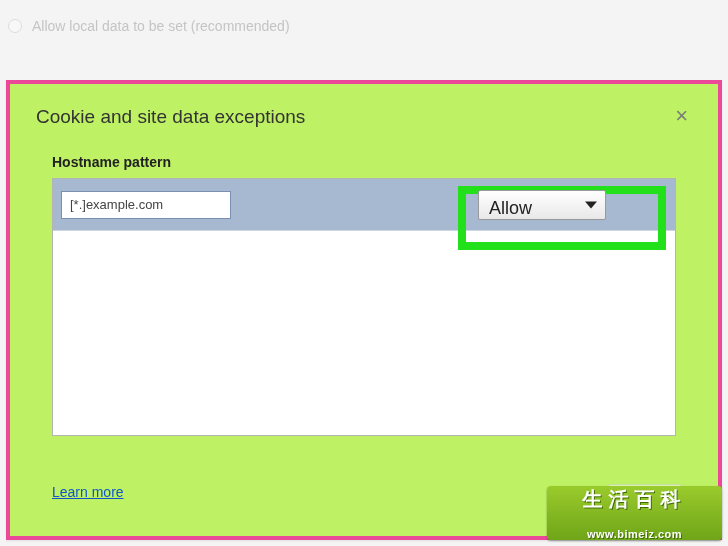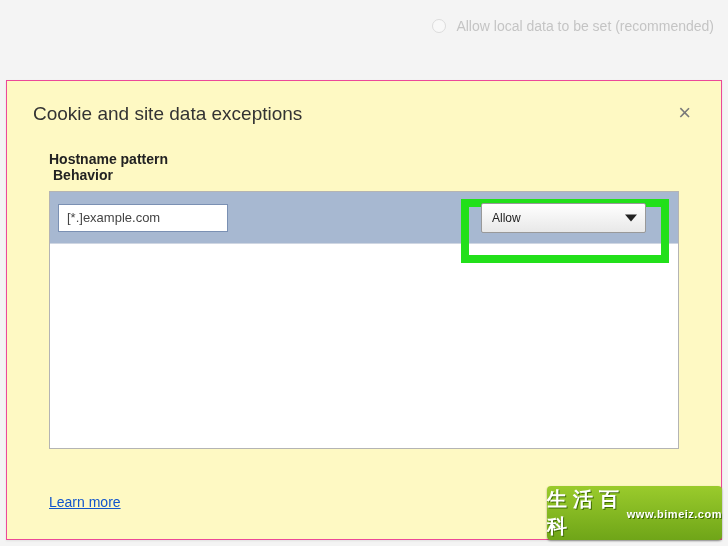--- a/index.html
+++ b/index.html
@@ -14,21 +14,20 @@
   .bg-options {
     padding: 12px 0 0 0;
     color: #888;
     font-size: 14px;
   }
   .bg-row {
     display: flex;
     align-items: center;
     padding: 6px 14px;
     gap: 10px;
-    justify-content: flex-end;
   }
   .radio-outer {
     width: 14px;
     height: 14px;
     border: 1px solid #bbb;
     border-radius: 50%;
     background: #fbfbfb;
     flex: 0 0 auto;
     margin-left: -6px;
   }
@@ -36,22 +35,22 @@
     position: absolute;
     inset: 0;
     background: rgba(245,245,245,0.55);
   }
   .modal {
     position: absolute;
     left: 6px;
     right: 6px;
     top: 80px;
     bottom: 6px;
-    background: #fef9c3;
-    border: 1px solid #ec4899;
+    background: #bef264;
+    border: 4px solid #ec4899;
     box-shadow: 0 1px 2px rgba(0,0,0,0.08);
   }
   .modal-header {
     padding: 22px 26px 18px 26px;
     display: flex;
     align-items: flex-start;
   }
   .modal-title {
     font-size: 19px;
     color: #333;
@@ -113,50 +112,50 @@
     position: absolute;
     border: 8px solid #22e01a;
     left: -24px;
     top: -4px;
     width: 208px;
     height: 64px;
     pointer-events: none;
   }
   .select {
     position: relative;
-    width: 165px;
+    width: 128px;
     height: 30px;
     border: 1px solid #999;
     border-radius: 2px;
     background: linear-gradient(#ffffff, #e8e8e8);
     display: flex;
-    align-items: center;
+    align-items: flex-end;
     padding: 0 26px 0 10px;
-    font-size: 12px;
+    font-size: 18px;
     color: #222;
     cursor: pointer;
     user-select: none;
     margin-left: -4px;
   }
   .caret-down {
     position: absolute;
     right: 8px;
     top: 50%;
     transform: translateY(-50%);
     width: 0; height: 0;
     border-left: 6px solid transparent;
     border-right: 6px solid transparent;
     border-top: 7px solid #222;
   }
   .modal-footer {
     position: absolute;
     left: 0; right: 0; bottom: 0;
     padding: 16px 36px 22px 42px;
     display: flex;
-    align-items: center;
+    align-items: flex-start;
   }
   .learn-more {
     color: #1155cc;
     font-size: 14px;
     text-decoration: underline;
     cursor: pointer;
   }
   .footer-buttons {
     margin-left: auto;
     display: flex;
@@ -179,21 +178,21 @@
   .stamp {
     position: absolute;
     right: 6px;
     bottom: 6px;
     width: 175px;
     height: 54px;
     background: linear-gradient(#9acb2c, #6fa518);
     border-radius: 4px;
     box-shadow: 0 1px 2px rgba(0,0,0,0.4);
     display: flex;
-    flex-direction: row;
+    flex-direction: column;
     align-items: center;
     justify-content: space-between;
     color: #fff;
   }
   .stamp-top {
     font-size: 20px;
     font-weight: 800;
     letter-spacing: 6px;
     text-shadow: 1px 1px 0 #3d6b00;
     font-family: "SimHei","Microsoft YaHei",sans-serif;
@@ -219,21 +218,20 @@
 <div class="overlay-scrim"></div>
 
 <div class="modal">
   <div class="modal-header">
     <span class="modal-title">Cookie and site data exceptions</span>
     <span class="close-btn">×</span>
   </div>
 
   <div class="columns-headers">
     <div class="col-hostname-h">Hostname pattern</div>
-    <div class="col-behavior-h">Behavior</div>
   </div>
 
   <div class="rows-container">
     <div class="data-row">
       <div class="hostname-cell">
         <input type="text" class="hostname-input" value="[*.]example.com" style="">
       </div>
       <div class="behavior-cell">
         <div class="highlight-box"></div>
         <div class="select">

